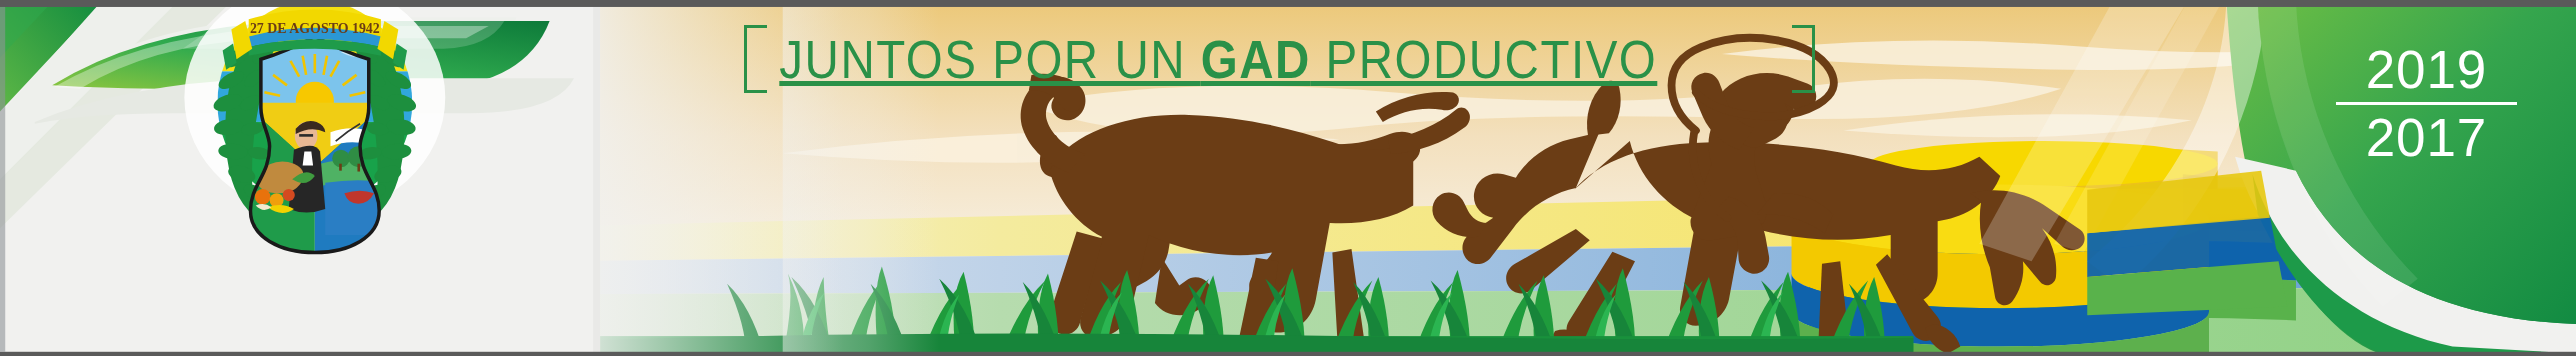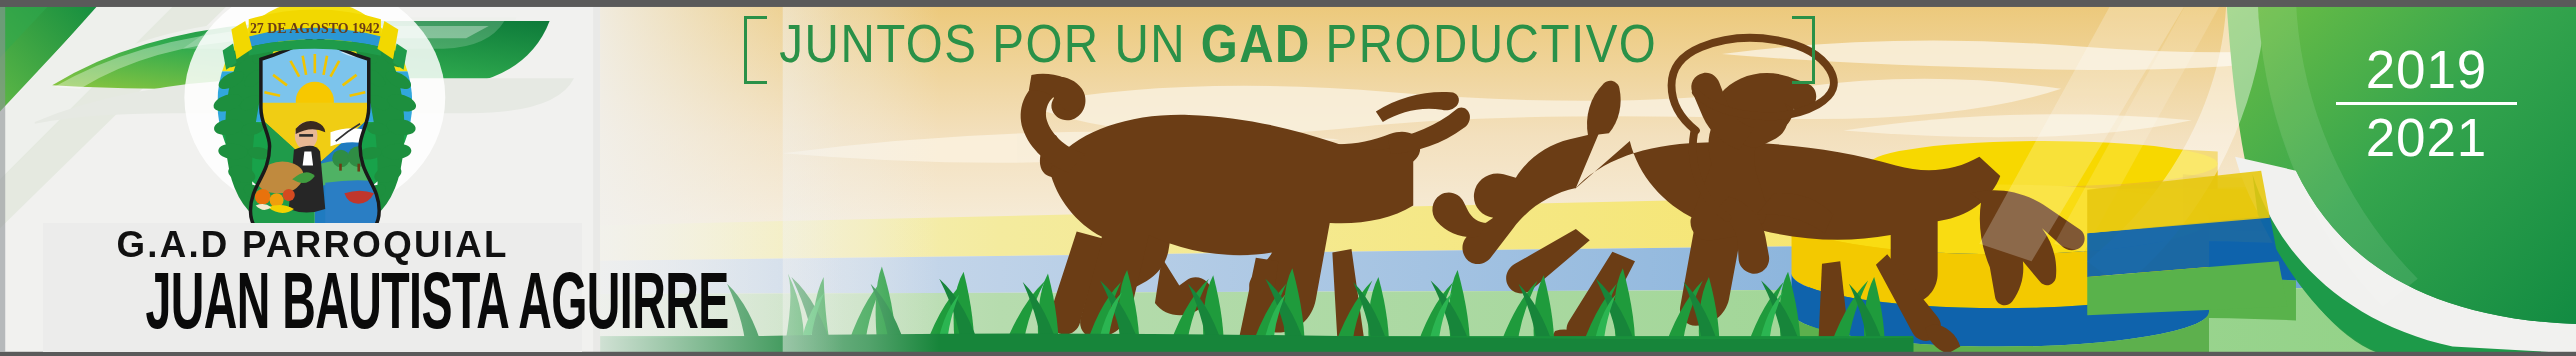--- a/index.html
+++ b/index.html
@@ -34,23 +34,24 @@
     font-weight:bold;font-size:75px;letter-spacing:-0.9px;
     color:#0a0a0a;line-height:1;
     transform:scaleX(0.62) scaleY(1.06);
     transform-origin:50% 0;
     white-space:nowrap;
   }
 
   
   .slogan{
     position:absolute;left:744px;top:15.7px;height:87px;
-    display:flex;align-items:flex-start;z-index:45;
+    display:flex;align-items:center;z-index:45;
     color:#2a9148;
     white-space:nowrap;
+    text-decoration:underline;
   }
   .brk{
     width:22.6px;height:68px;border:3.5px solid #2a9148;
     display:inline-block;
   }
   .brk-l{border-right:none;}
   .brk-r{border-left:none;}
   .slogan-txt{
     font-family:"Liberation Sans Narrow","Liberation Sans",sans-serif;
     font-size:54px;letter-spacing:1.7px;line-height:1;
@@ -606,26 +607,21 @@
       <rect x="0" y="8" width="6" height="396" fill="#8f9598" opacity="0.6"></rect>
     </g>
   </svg>
 
   <div class="slogan">
     <span class="brk brk-l"></span>
     <span class="slogan-txt"><span>JUNTOS POR UN </span><b>GAD</b><span> PRODUCTIVO</span></span>
     <span class="brk brk-r"></span>
   </div>
 
-  <div class="id-block">
-    <div class="id-band"></div>
-    <div class="gad-line">G.A.D PARROQUIAL</div>
-    <div class="name-line">JUAN BAUTISTA AGUIRRE</div>
-  </div>
 
   <div class="years">
     <div class="y">2019</div>
     <div class="rule"></div>
-    <div class="y">2021</div>
+    <div class="y">2017</div>
   </div>
 
 </div>
 
 
 </body></html>

